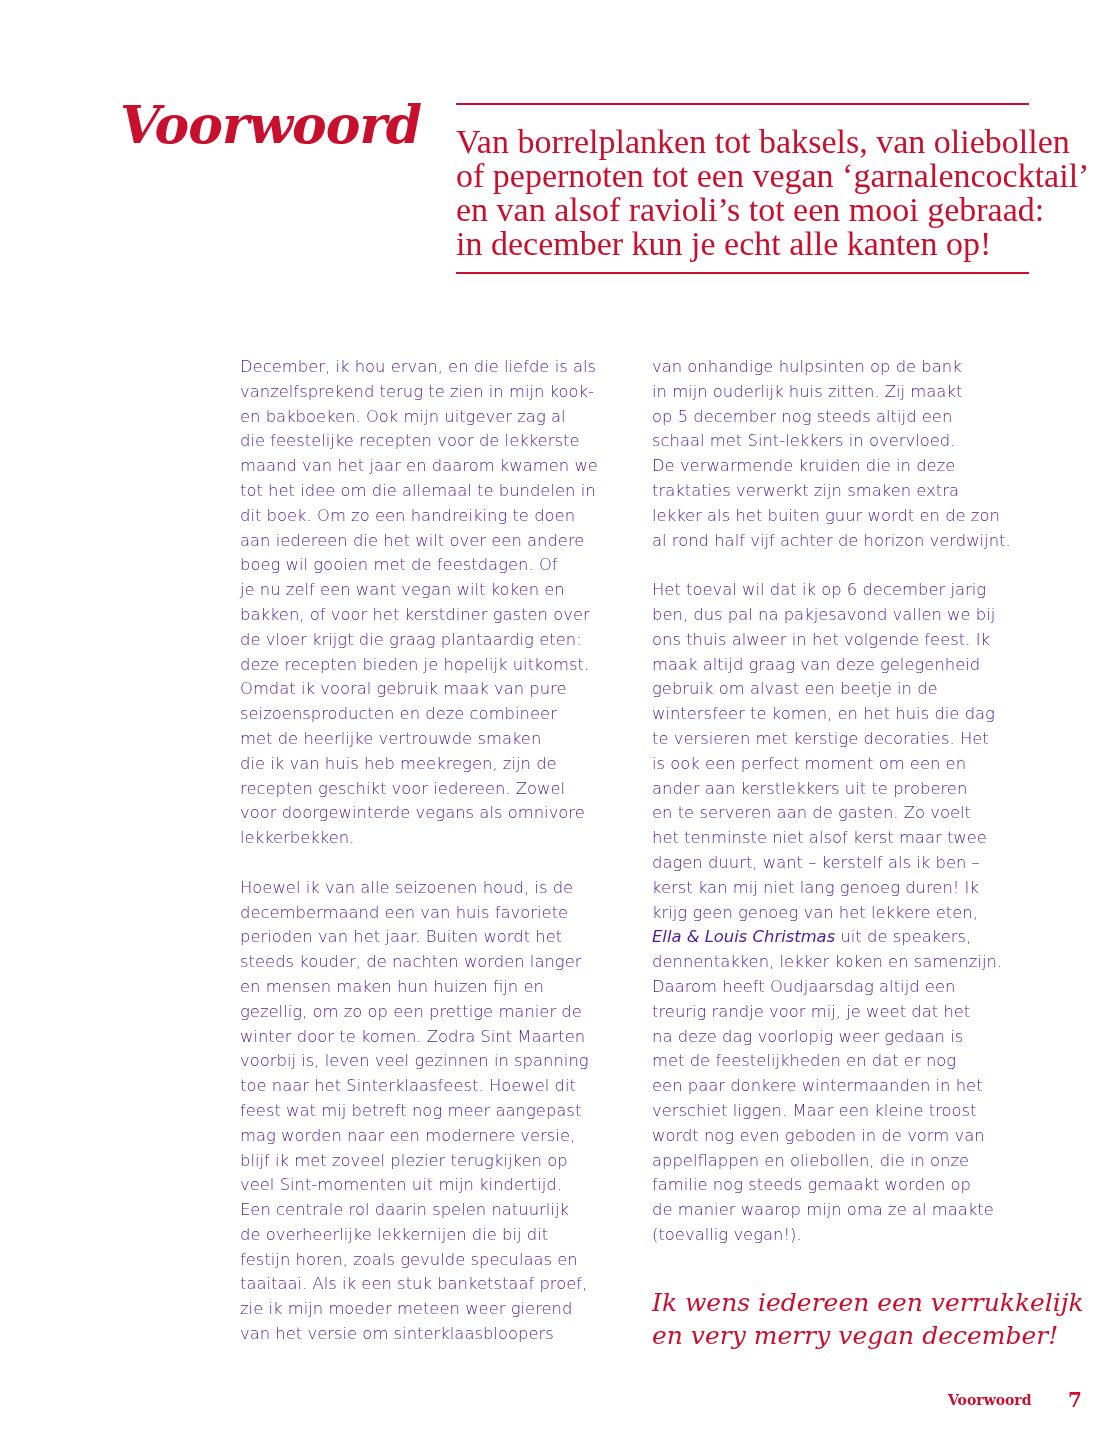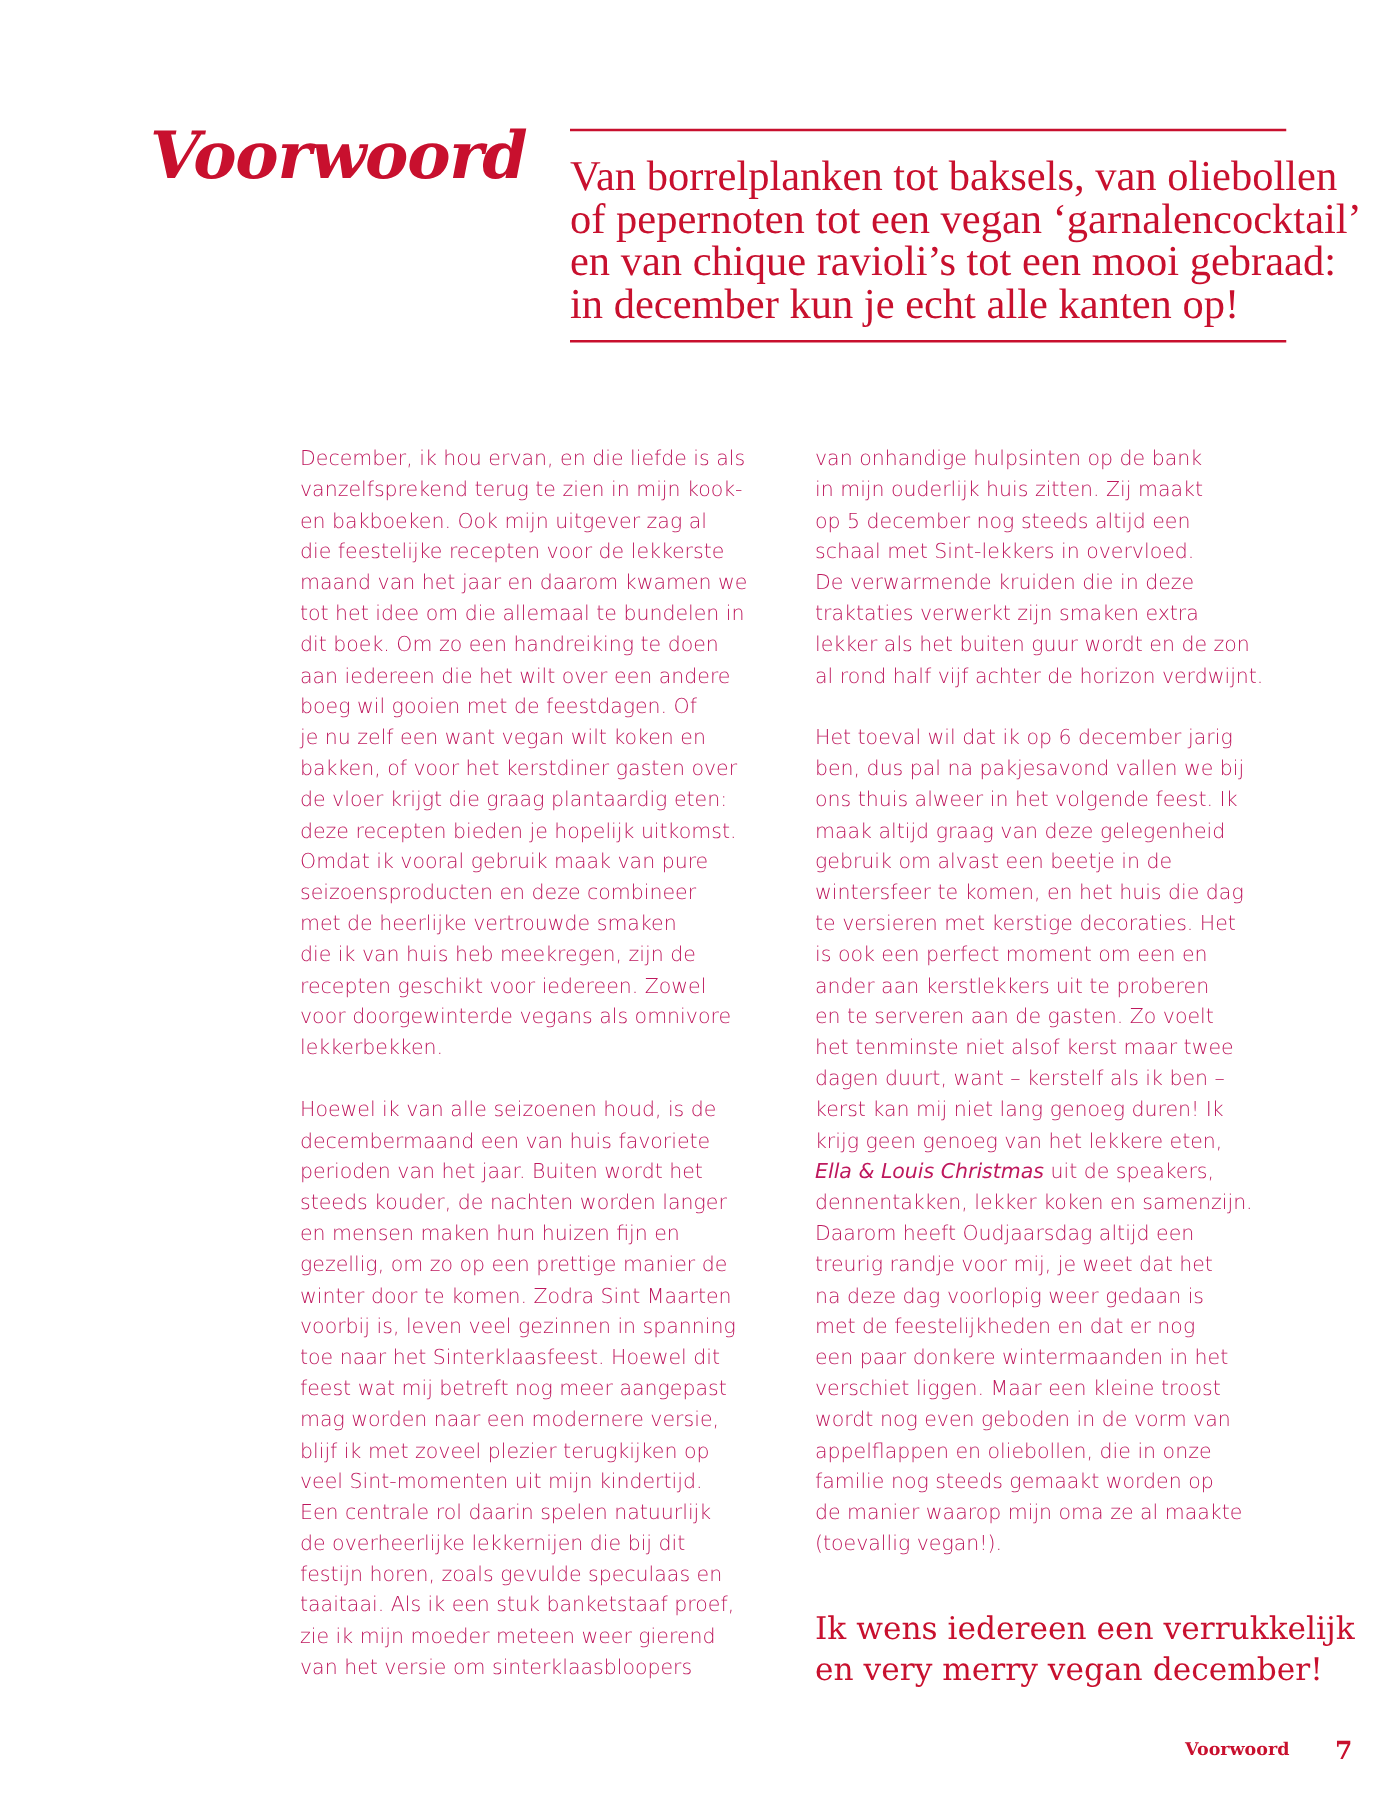--- a/index.html
+++ b/index.html
@@ -47,32 +47,33 @@
     color: #c8102e;
     margin: 0;
   }
   .intro span { display: block; white-space: nowrap; }
   .col {
     position: absolute;
     top: 355px;
     font-family: "DejaVu Sans", sans-serif;
     font-size: 16.4px;
     line-height: 24.8px;
-    color: #be185d;
+    color: #4c1d95;
     font-weight: 300;
   }
   .col.left { left: 240px; width: 390px; }
   .col.right { left: 652px; width: 400px; }
   .line { display: block; white-space: nowrap; }
   .para-gap { display: block; height: 24.8px; }
   .closing {
     position: absolute;
     left: 652px;
     top: 1286px;
     font-family: "DejaVu Serif", serif;
+    font-style: italic;
     font-size: 25px;
     line-height: 33px;
     color: #c8102e;
   }
   .closing span { display: block; white-space: nowrap; }
   .footer-title {
     position: absolute;
     left: 948px;
     top: 1392px;
     font-family: "DejaVu Serif", serif;
@@ -93,21 +94,21 @@
 </style>
 </head>
 <body>
 
 <h1 class="title">Voorwoord</h1>
 
 <div class="rule top"></div>
 <div class="intro">
   <span>Van borrelplanken tot baksels, van oliebollen</span>
   <span>of pepernoten tot een vegan ‘garnalencocktail’</span>
-  <span>en van chique ravioli’s tot een mooi gebraad:</span>
+  <span>en van alsof ravioli’s tot een mooi gebraad:</span>
   <span>in december kun je echt alle kanten op!</span>
 </div>
 <div class="rule bottom"></div>
 
 <div class="col left">
   <div>
     <span class="line">December, ik hou ervan, en die liefde is als</span>
     <span class="line">vanzelfsprekend terug te zien in mijn kook-</span>
     <span class="line">en bakboeken. Ook mijn uitgever zag al</span>
     <span class="line">die feestelijke recepten voor de lekkerste</span>

